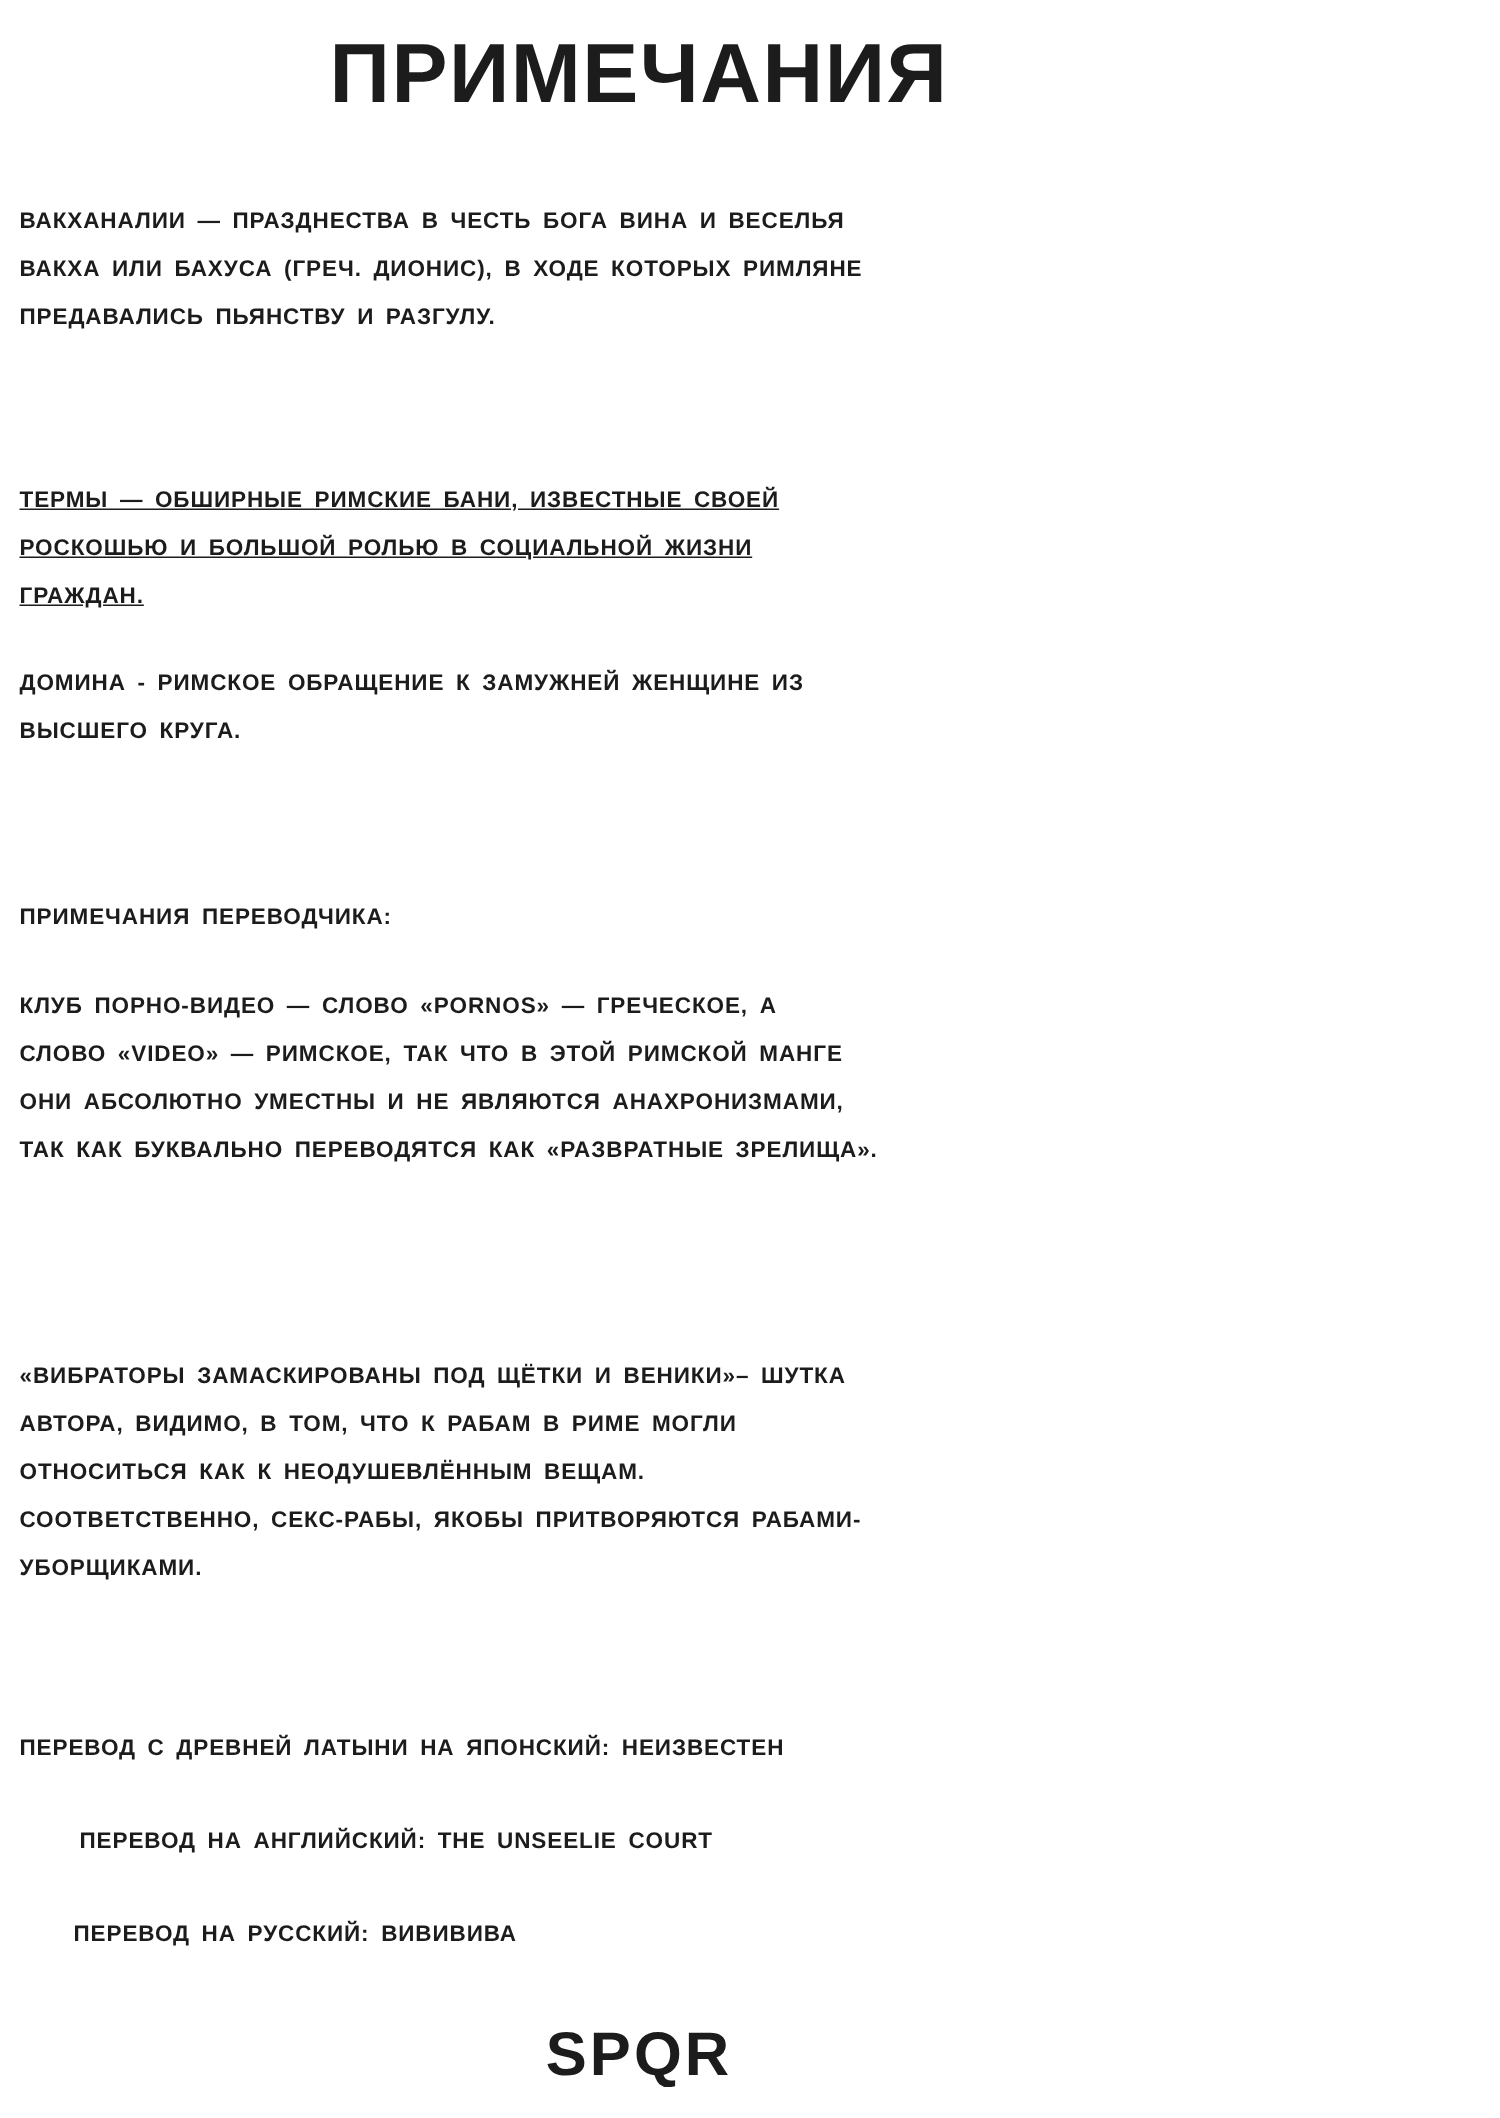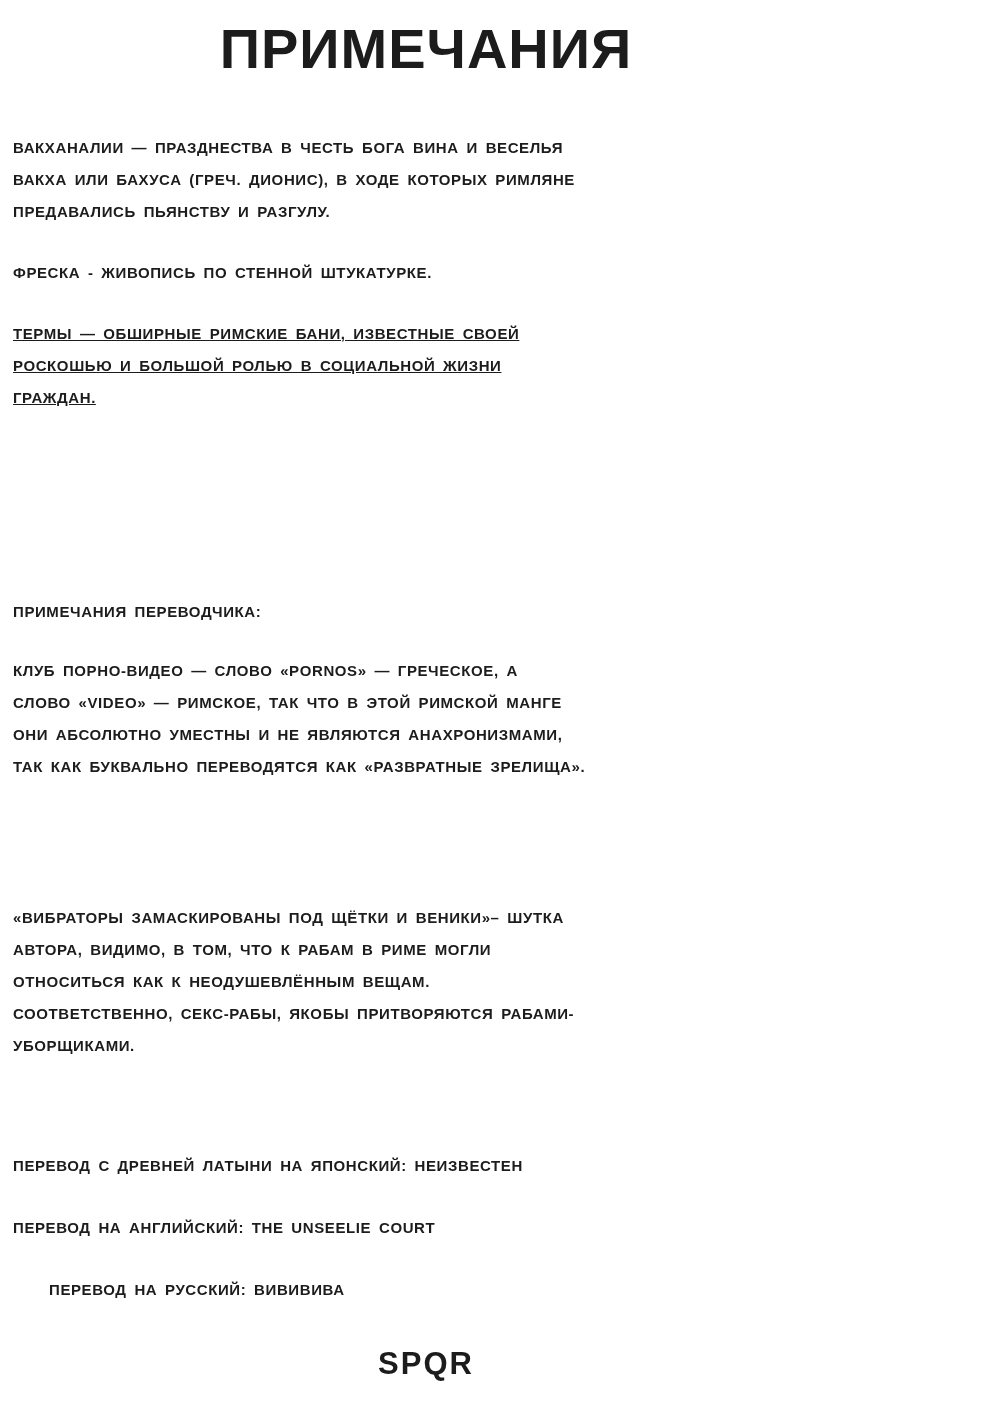--- a/index.html
+++ b/index.html
@@ -39,57 +39,58 @@
   }
   .heading {
     letter-spacing: 0.6px;
   }
   .footer-mark {
     position: absolute;
     top: 1346px;
     left: 0;
     right: 0;
     text-align: center;
-    font-size: 31px;
+    font-size: 41px;
     letter-spacing: 2px;
   }
 </style>
 </head>
 <body>
 
 <div class="page">
 
   <div class="title">ПРИМЕЧАНИЯ</div>
 
   <div class="block" style="top:132px;">ВАКХАНАЛИИ — ПРАЗДНЕСТВА В ЧЕСТЬ БОГА ВИНА И ВЕСЕЛЬЯ
 ВАКХА ИЛИ БАХУСА (ГРЕЧ. ДИОНИС), В ХОДЕ КОТОРЫХ РИМЛЯНЕ
 ПРЕДАВАЛИСЬ ПЬЯНСТВУ И РАЗГУЛУ.</div>
 
-  <div class="block" style="top:257px;">ФРЕСКА - ЖИВОПИСЬ ПО СТЕННОЙ ШТУКАТУРКЕ.</div>
 
   <div class="block" style="top:318px;text-decoration:underline;">ТЕРМЫ — ОБШИРНЫЕ РИМСКИЕ БАНИ, ИЗВЕСТНЫЕ СВОЕЙ
 РОСКОШЬЮ И БОЛЬШОЙ РОЛЬЮ В СОЦИАЛЬНОЙ ЖИЗНИ
 ГРАЖДАН.</div>
 
+  <div class="block" style="top:440px;">ДОМИНА - РИМСКОЕ ОБРАЩЕНИЕ К ЗАМУЖНЕЙ ЖЕНЩИНЕ ИЗ
+ВЫСШЕГО КРУГА.</div>
 
   <div class="block heading" style="top:596px;">ПРИМЕЧАНИЯ ПЕРЕВОДЧИКА:</div>
 
   <div class="block" style="top:655px;">КЛУБ ПОРНО-ВИДЕО — СЛОВО «PORNOS» — ГРЕЧЕСКОЕ, А
 СЛОВО «VIDEO» — РИМСКОЕ, ТАК ЧТО В ЭТОЙ РИМСКОЙ МАНГЕ
 ОНИ АБСОЛЮТНО УМЕСТНЫ И НЕ ЯВЛЯЮТСЯ АНАХРОНИЗМАМИ,
 ТАК КАК БУКВАЛЬНО ПЕРЕВОДЯТСЯ КАК «РАЗВРАТНЫЕ ЗРЕЛИЩА».</div>
 
 
   <div class="block" style="top:902px;">«ВИБРАТОРЫ ЗАМАСКИРОВАНЫ ПОД ЩЁТКИ И ВЕНИКИ»– ШУТКА
 АВТОРА, ВИДИМО, В ТОМ, ЧТО К РАБАМ В РИМЕ МОГЛИ
 ОТНОСИТЬСЯ КАК К НЕОДУШЕВЛЁННЫМ ВЕЩАМ.
 СООТВЕТСТВЕННО, СЕКС-РАБЫ,  ЯКОБЫ ПРИТВОРЯЮТСЯ РАБАМИ-
 УБОРЩИКАМИ.</div>
 
   <div class="block" style="top:1150px;">ПЕРЕВОД С ДРЕВНЕЙ ЛАТЫНИ НА ЯПОНСКИЙ: НЕИЗВЕСТЕН</div>
 
-  <div class="block" style="top:1212px;">ПЕРЕВОД НА АНГЛИЙСКИЙ: THE UNSEELIE COURT</div>
+  <div class="block" style="top:1212px;margin-left:40px;">ПЕРЕВОД НА АНГЛИЙСКИЙ: THE UNSEELIE COURT</div>
 
   <div class="block" style="top:1274px;margin-left:36px;">ПЕРЕВОД НА РУССКИЙ: ВИВИВИВА</div>
 
   <div class="footer-mark">SPQR</div>
 
 </div>
 
 </body></html>

